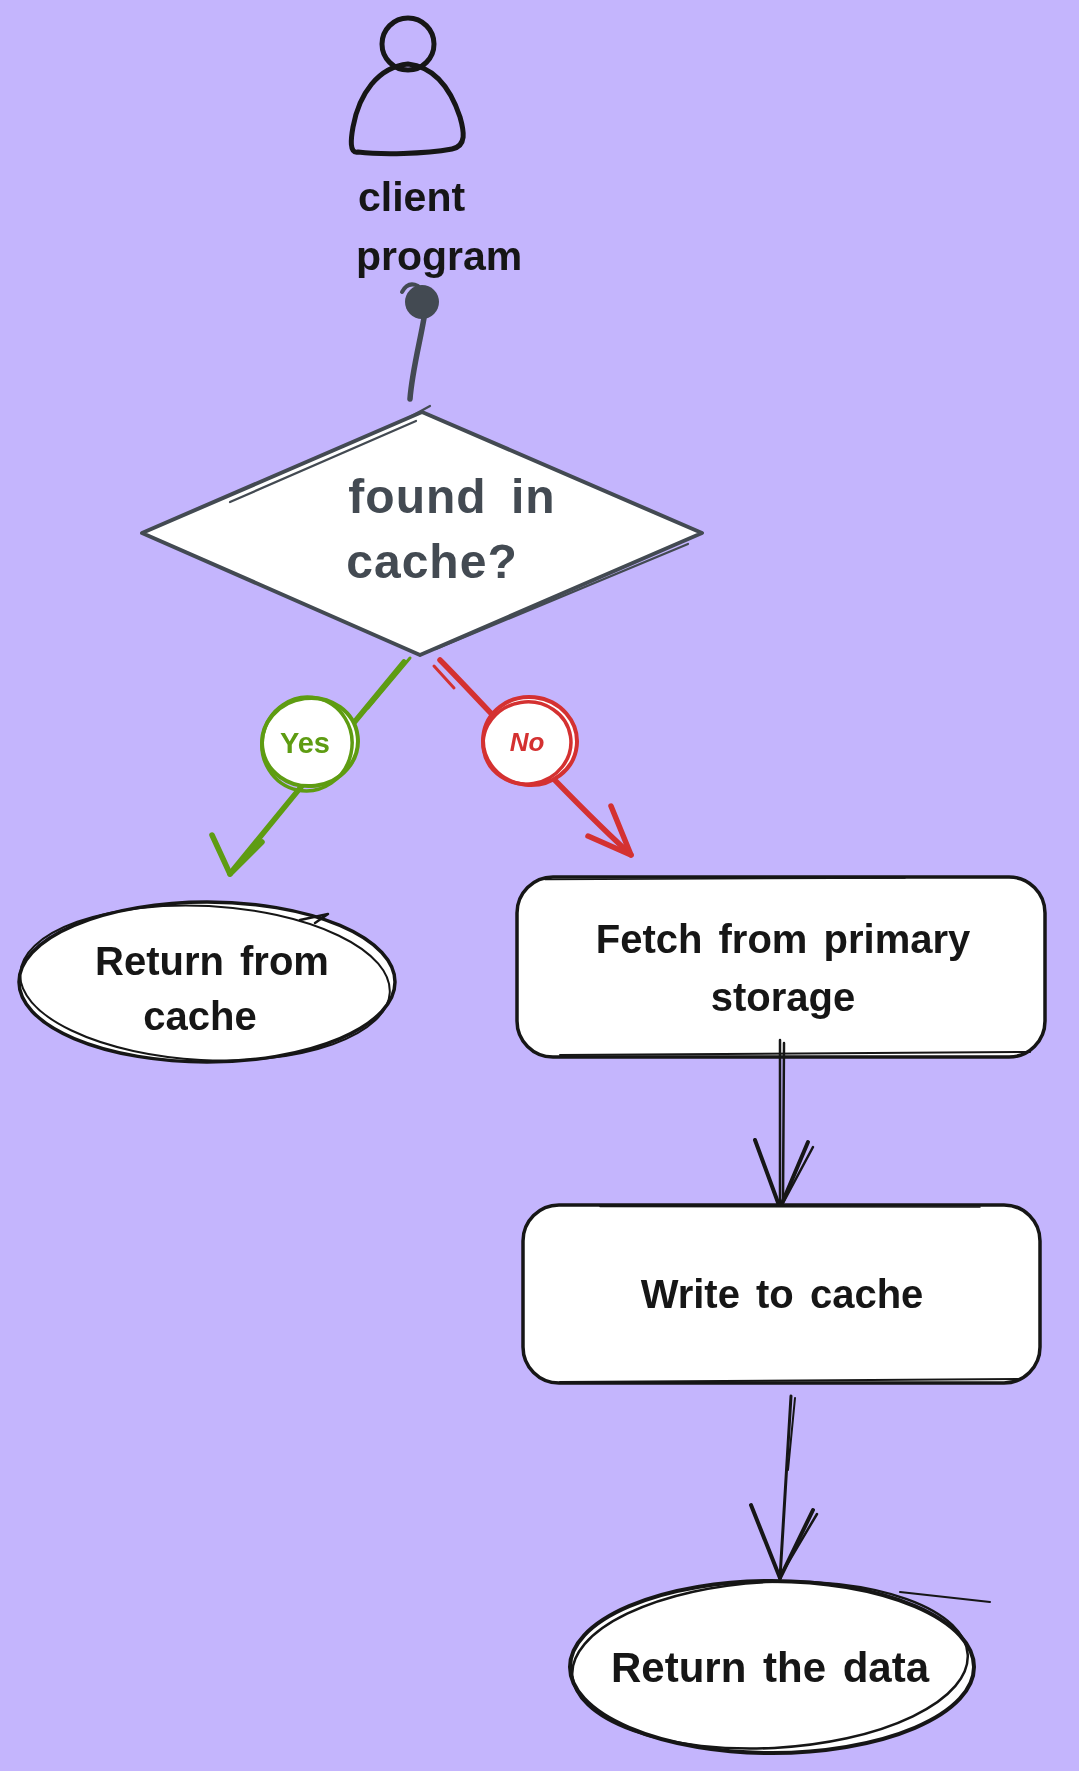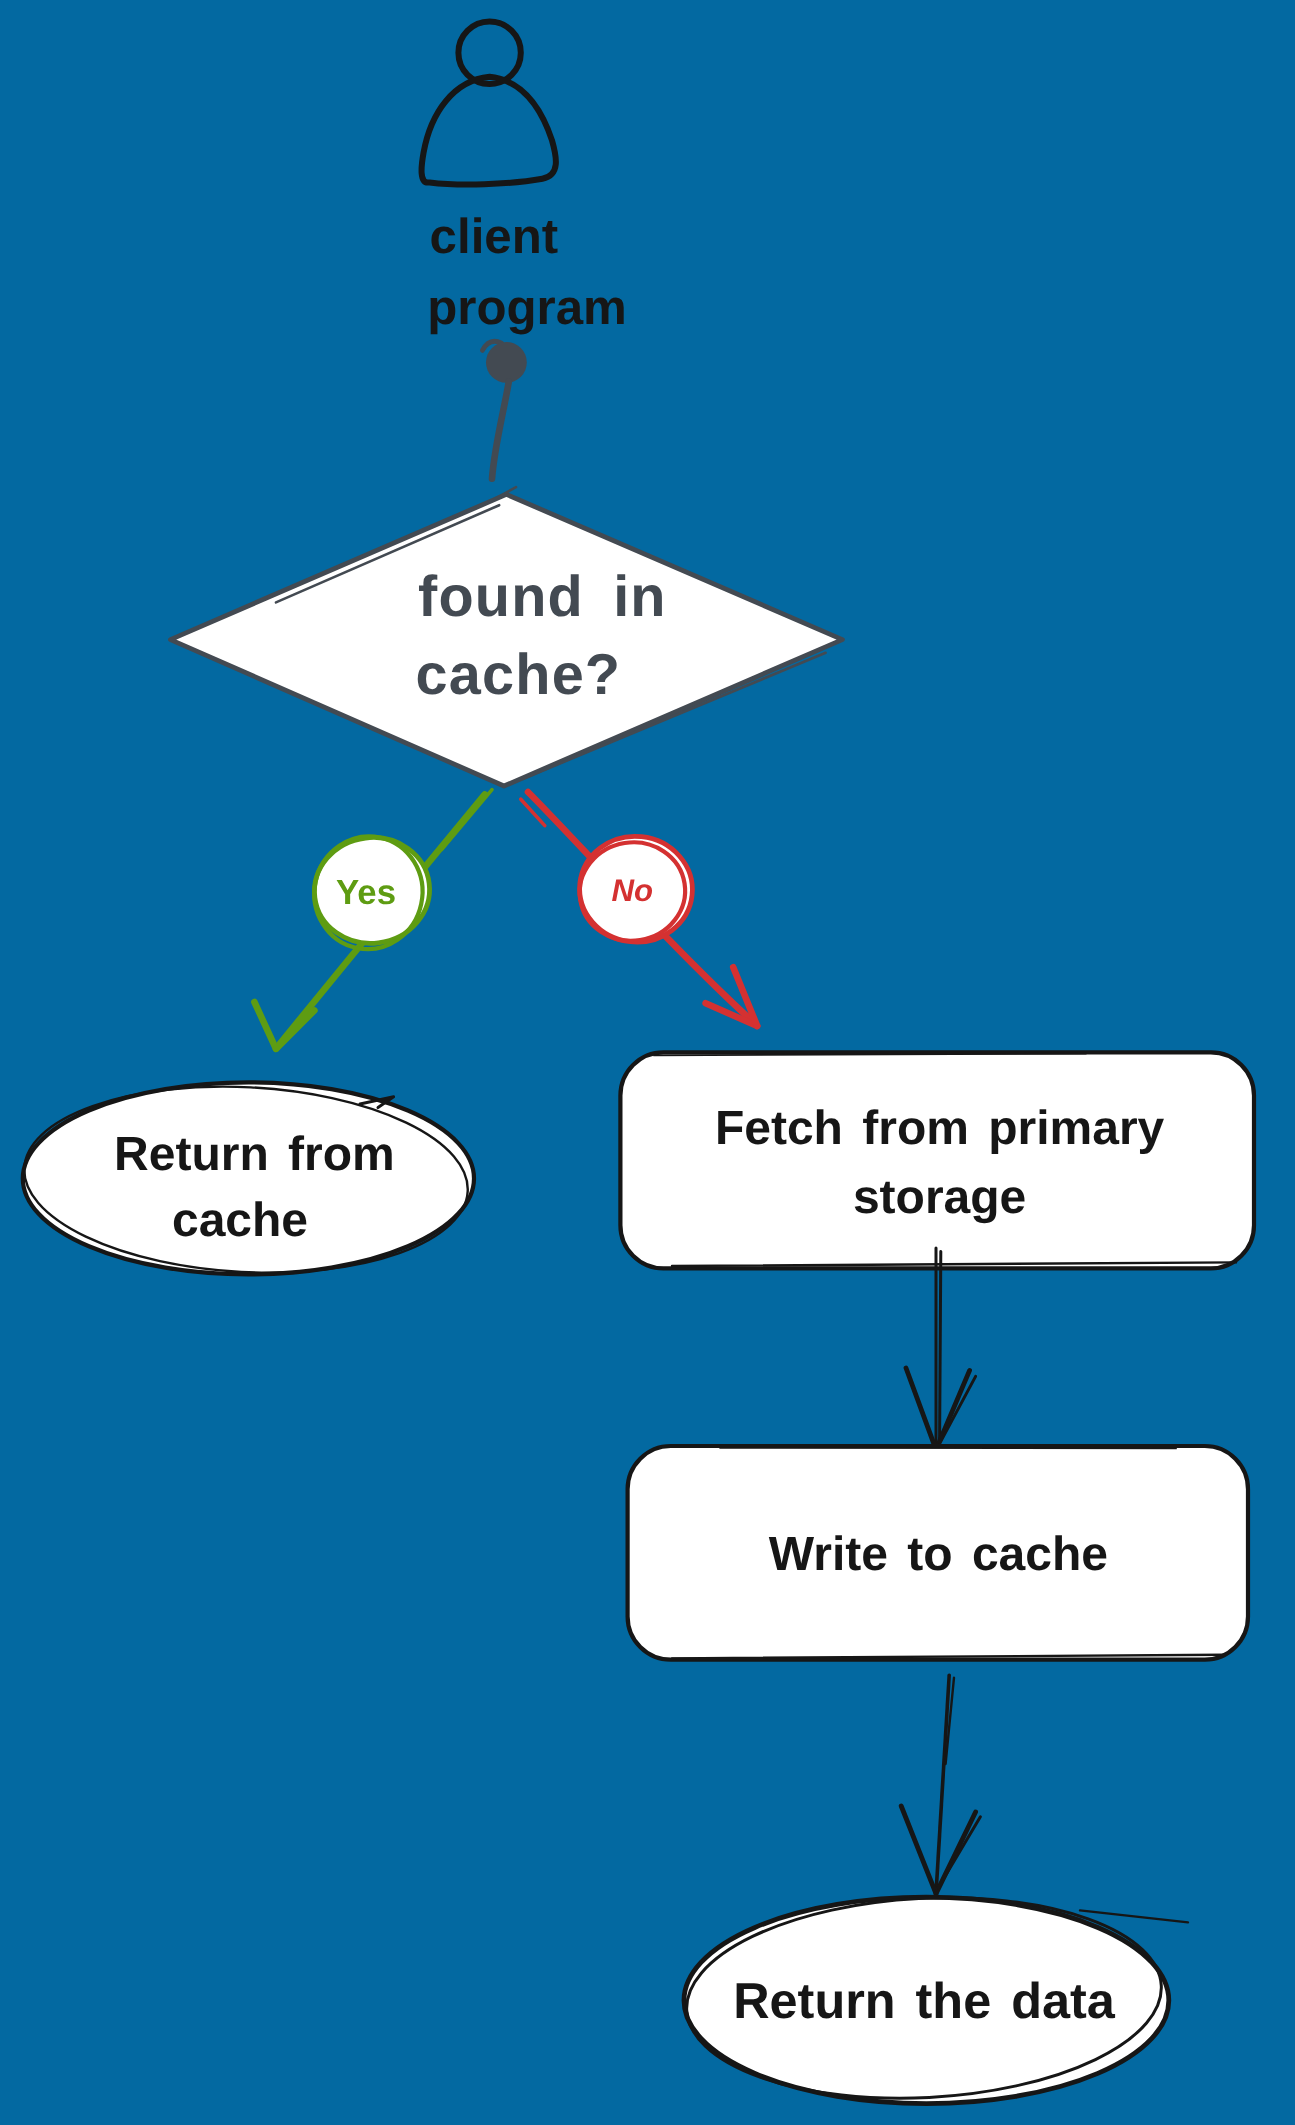--- a/index.html
+++ b/index.html
@@ -1,20 +1,20 @@
 <!DOCTYPE html>
 <html><head>
 <meta charset="utf-8">
 <style>
   html, body { margin: 0; padding: 0; background: #ffffff; }
   .canvas {
     position: relative;
     width: 1079px;
     height: 1771px;
-    background: #0369a1;
+    background: #c4b5fd;
     overflow: hidden;
   }
   svg { display: block; }
   .hand {
     font-family: "Liberation Sans", "DejaVu Sans", sans-serif;
     font-weight: 700;
   }
   .ink-stroke   { stroke: #434a52; fill: none; stroke-linecap: round; stroke-linejoin: round; }
   .black-stroke { stroke: #161616; fill: none; stroke-linecap: round; stroke-linejoin: round; }
   .green-stroke { stroke: #5e9c12; fill: none; stroke-linecap: round; stroke-linejoin: round; }

